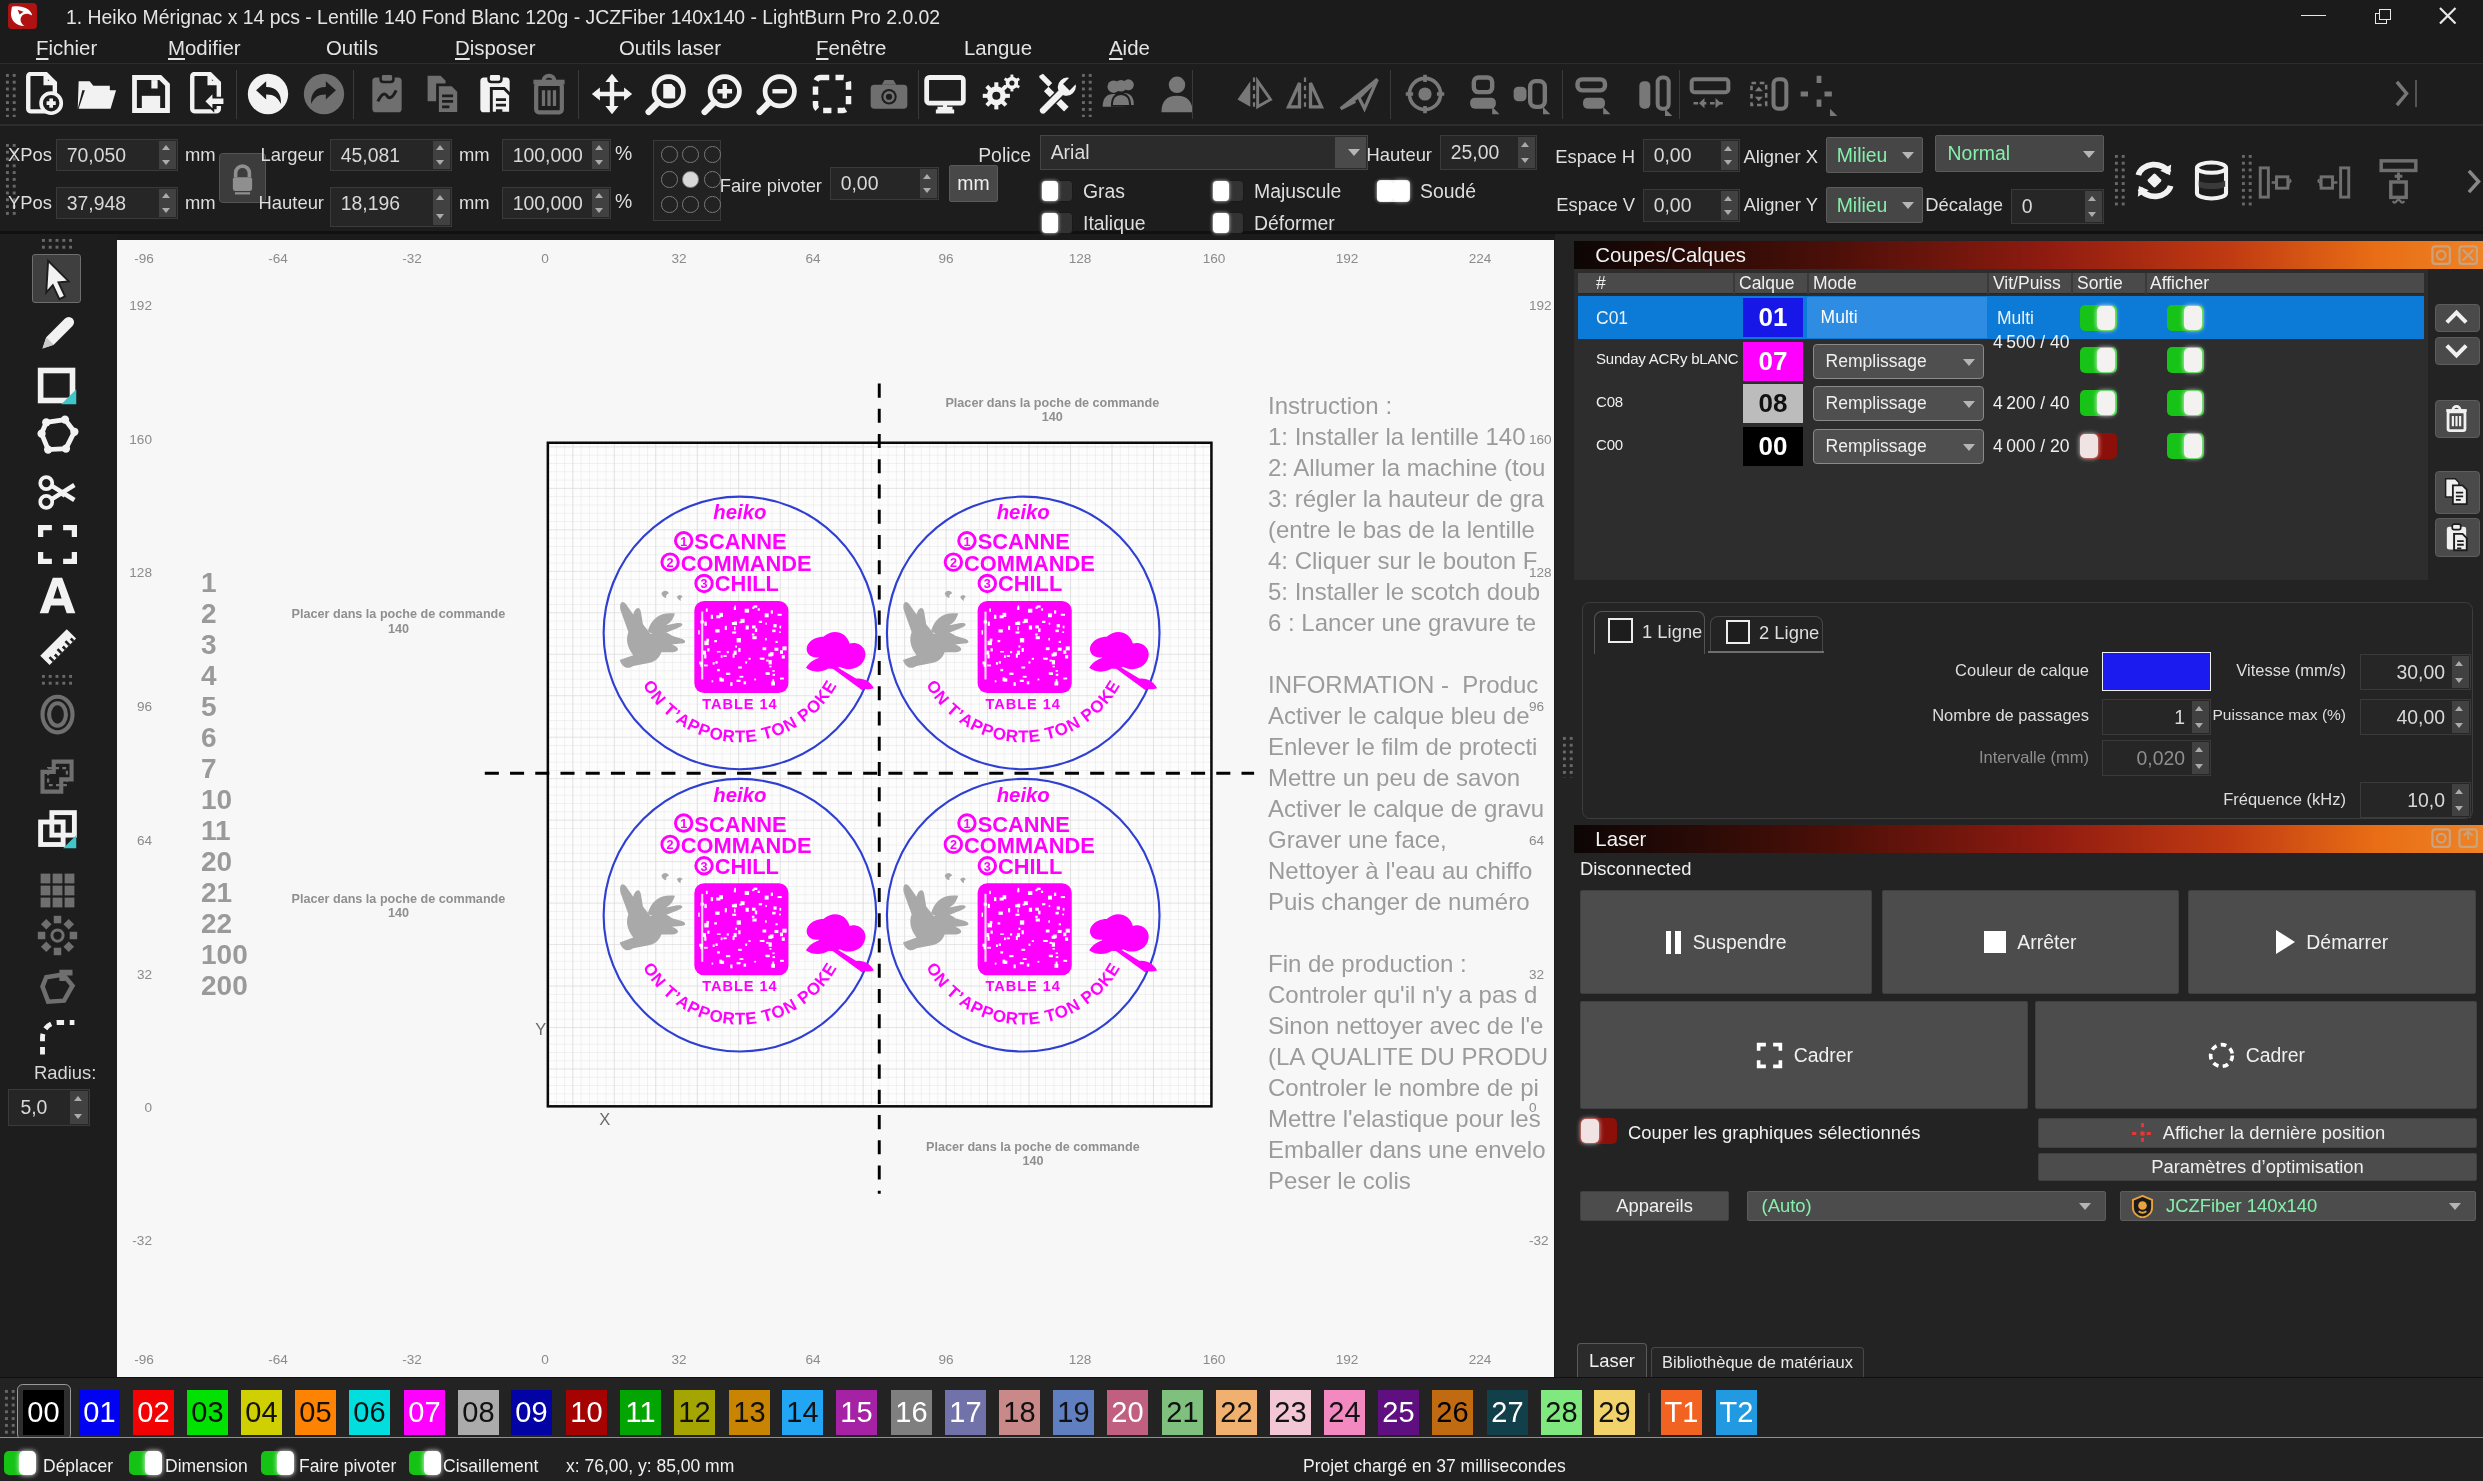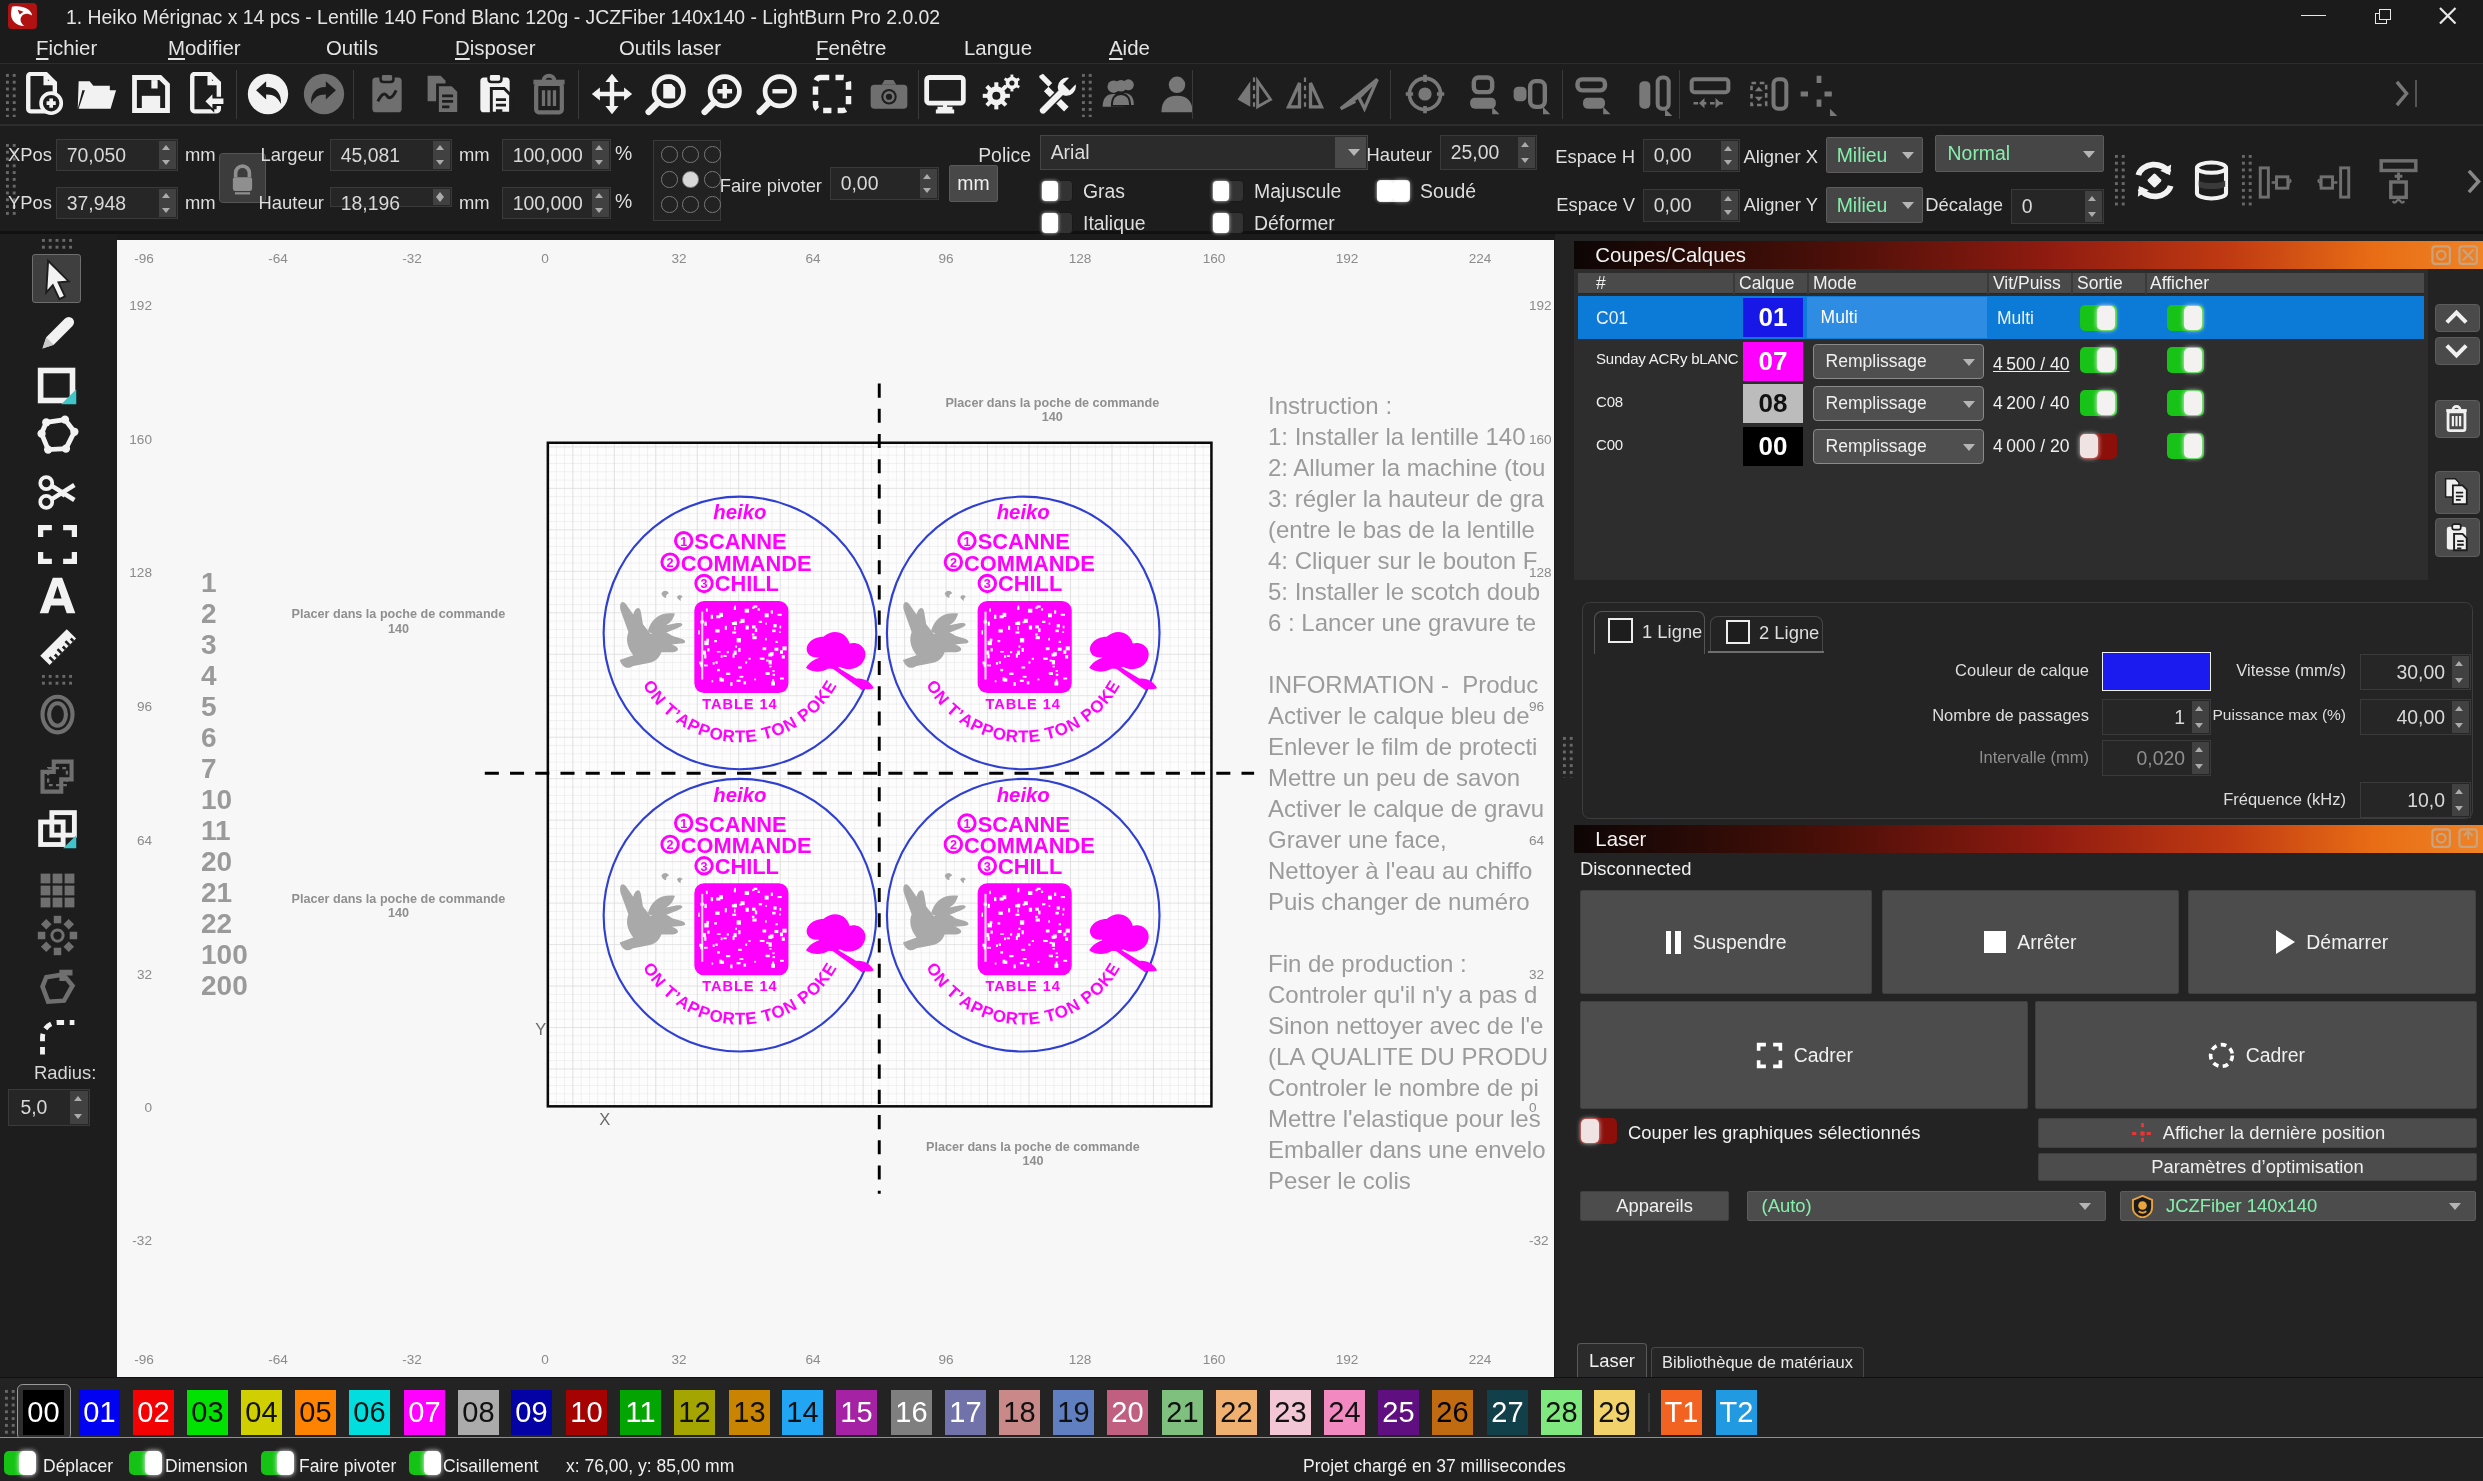--- a/index.html
+++ b/index.html
@@ -250,21 +250,21 @@
     <svg width="33" height="33" viewBox="0 0 24 24">
       <path d="M7 11 v-3 a5 5 0 0 1 10 0 v3" fill="none" stroke="#8f8f8f" stroke-width="2.6"></path>
       <rect x="5" y="11" width="14" height="10" rx="1.5" fill="#8f8f8f"></rect>
       <rect x="6.5" y="22" width="11" height="1.6" fill="#8f8f8f"></rect>
     </svg>
   </div>
 <div class="lbl" style="left:324px;top:144px;font-size:18.4px;transform:translateX(-100%);">Largeur</div>
 <div class="inp" style="left:330px;top:139px;width:122px;height:32px;line-height:30px;padding-left:9.7px;">45,081<i class="sp"></i></div>
 <div class="lbl" style="left:459px;top:144px;font-size:18.4px;">mm</div>
 <div class="lbl" style="left:324px;top:192px;font-size:18.4px;transform:translateX(-100%);">Hauteur</div>
-<div class="inp" style="left:330px;top:187px;width:122px;height:20px;line-height:30px;padding-left:9.7px;">18,196<i class="sp"></i></div>
+<div class="inp" style="left:330px;top:187px;width:122px;height:40px;line-height:30px;padding-left:9.7px;">18,196<i class="sp"></i></div>
 <div class="lbl" style="left:459px;top:192px;font-size:18.4px;">mm</div>
 <div class="inp" style="left:502px;top:139px;width:109px;height:32px;line-height:30px;padding-left:9.7px;">100,000<i class="sp"></i></div>
 <div class="lbl" style="left:615px;top:142px;">%</div>
 <div class="inp" style="left:502px;top:187px;width:109px;height:32px;line-height:30px;padding-left:9.7px;">100,000<i class="sp"></i></div>
 <div class="lbl" style="left:615px;top:190px;">%</div>
 <div class="abs" style="left:653px;top:140px;width:68px;height:81px;border:1px solid #3a3a3a;background:#222;"></div>
 <div class="abs" style="left:661px;top:146px;width:16.5px;height:16.5px;border-radius:50%;border:1.9px solid #777;background:transparent;"></div>
 <div class="abs" style="left:682px;top:146px;width:16.5px;height:16.5px;border-radius:50%;border:1.9px solid #777;background:transparent;"></div>
 <div class="abs" style="left:704px;top:146px;width:16.5px;height:16.5px;border-radius:50%;border:1.9px solid #777;background:transparent;"></div>
 <div class="abs" style="left:661px;top:171px;width:16.5px;height:16.5px;border-radius:50%;border:1.9px solid #777;background:transparent;"></div>
@@ -1026,21 +1026,21 @@
 <div class="abs" style="left:1743px;top:298px;width:60px;height:39px;background:#1717e8;color:#fff;font-size:26px;font-weight:bold;display:flex;align-items:center;justify-content:center;">01</div>
 <div class="abs" style="left:1807px;top:297px;width:180px;height:41px;background:#2e8ce2;color:#fff;font-size:17.5px;line-height:41px;padding-left:13.6px;">Multi</div>
 <div class="cell" style="left:1997px;top:308px;">Multi</div>
 <div class="abs" style="left:2080px;top:305px;width:37px;height:26px;border-radius:4.9px;background:#17c317;"></div>
 <div class="abs" style="left:2097px;top:306px;width:18.4px;height:24px;background:#f4f1f1;border-radius:4.9px;box-shadow:0 0 5.8px rgba(255,255,255,.95);"></div>
 <div class="abs" style="left:2167px;top:305px;width:37px;height:26px;border-radius:4.9px;background:#17c317;"></div>
 <div class="abs" style="left:2184px;top:306px;width:18.4px;height:24px;background:#f4f1f1;border-radius:4.9px;box-shadow:0 0 5.8px rgba(255,255,255,.95);"></div>
 <div class="cell" style="left:1596px;top:350px;font-size:15px;letter-spacing:-0.2px;">Sunday ACRy bLANC</div>
 <div class="abs" style="left:1743px;top:342px;width:60px;height:39px;background:#ff00ff;color:#fff;font-size:26px;font-weight:bold;display:flex;align-items:center;justify-content:center;">07</div>
 <div class="abs" style="left:1813px;top:344px;width:171px;height:35px;background:#4f4f4f;border:1px solid #8a8a8a;border-radius:3.9px;color:#f0f0f0;font-size:17.5px;line-height:33px;padding-left:11.6px;">Remplissage<i class="dda" style="top:13.6px;"></i></div>
-<div class="cell" style="left:1993px;top:354px;text-decoration:underline;">4 500 / 40</div>
+<div class="cell" style="left:1993px;top:332px;">4 500 / 40</div>
 <div class="abs" style="left:2080px;top:347px;width:37px;height:26px;border-radius:4.9px;background:#17c317;"></div>
 <div class="abs" style="left:2097px;top:348px;width:18.4px;height:24px;background:#f4f1f1;border-radius:4.9px;box-shadow:0 0 5.8px rgba(255,255,255,.95);"></div>
 <div class="abs" style="left:2167px;top:347px;width:37px;height:26px;border-radius:4.9px;background:#17c317;"></div>
 <div class="abs" style="left:2184px;top:348px;width:18.4px;height:24px;background:#f4f1f1;border-radius:4.9px;box-shadow:0 0 5.8px rgba(255,255,255,.95);"></div>
 <div class="cell" style="left:1596px;top:393px;font-size:15px;letter-spacing:-0.2px;">C08</div>
 <div class="abs" style="left:1743px;top:384px;width:60px;height:39px;background:#bcbcbc;color:#111;font-size:26px;font-weight:bold;display:flex;align-items:center;justify-content:center;">08</div>
 <div class="abs" style="left:1813px;top:386px;width:171px;height:35px;background:#4f4f4f;border:1px solid #8a8a8a;border-radius:3.9px;color:#f0f0f0;font-size:17.5px;line-height:33px;padding-left:11.6px;">Remplissage<i class="dda" style="top:13.6px;"></i></div>
 <div class="cell" style="left:1993px;top:393px;">4 200 / 40</div>
 <div class="abs" style="left:2080px;top:390px;width:37px;height:26px;border-radius:4.9px;background:#17c317;"></div>
 <div class="abs" style="left:2097px;top:391px;width:18.4px;height:24px;background:#f4f1f1;border-radius:4.9px;box-shadow:0 0 5.8px rgba(255,255,255,.95);"></div>

